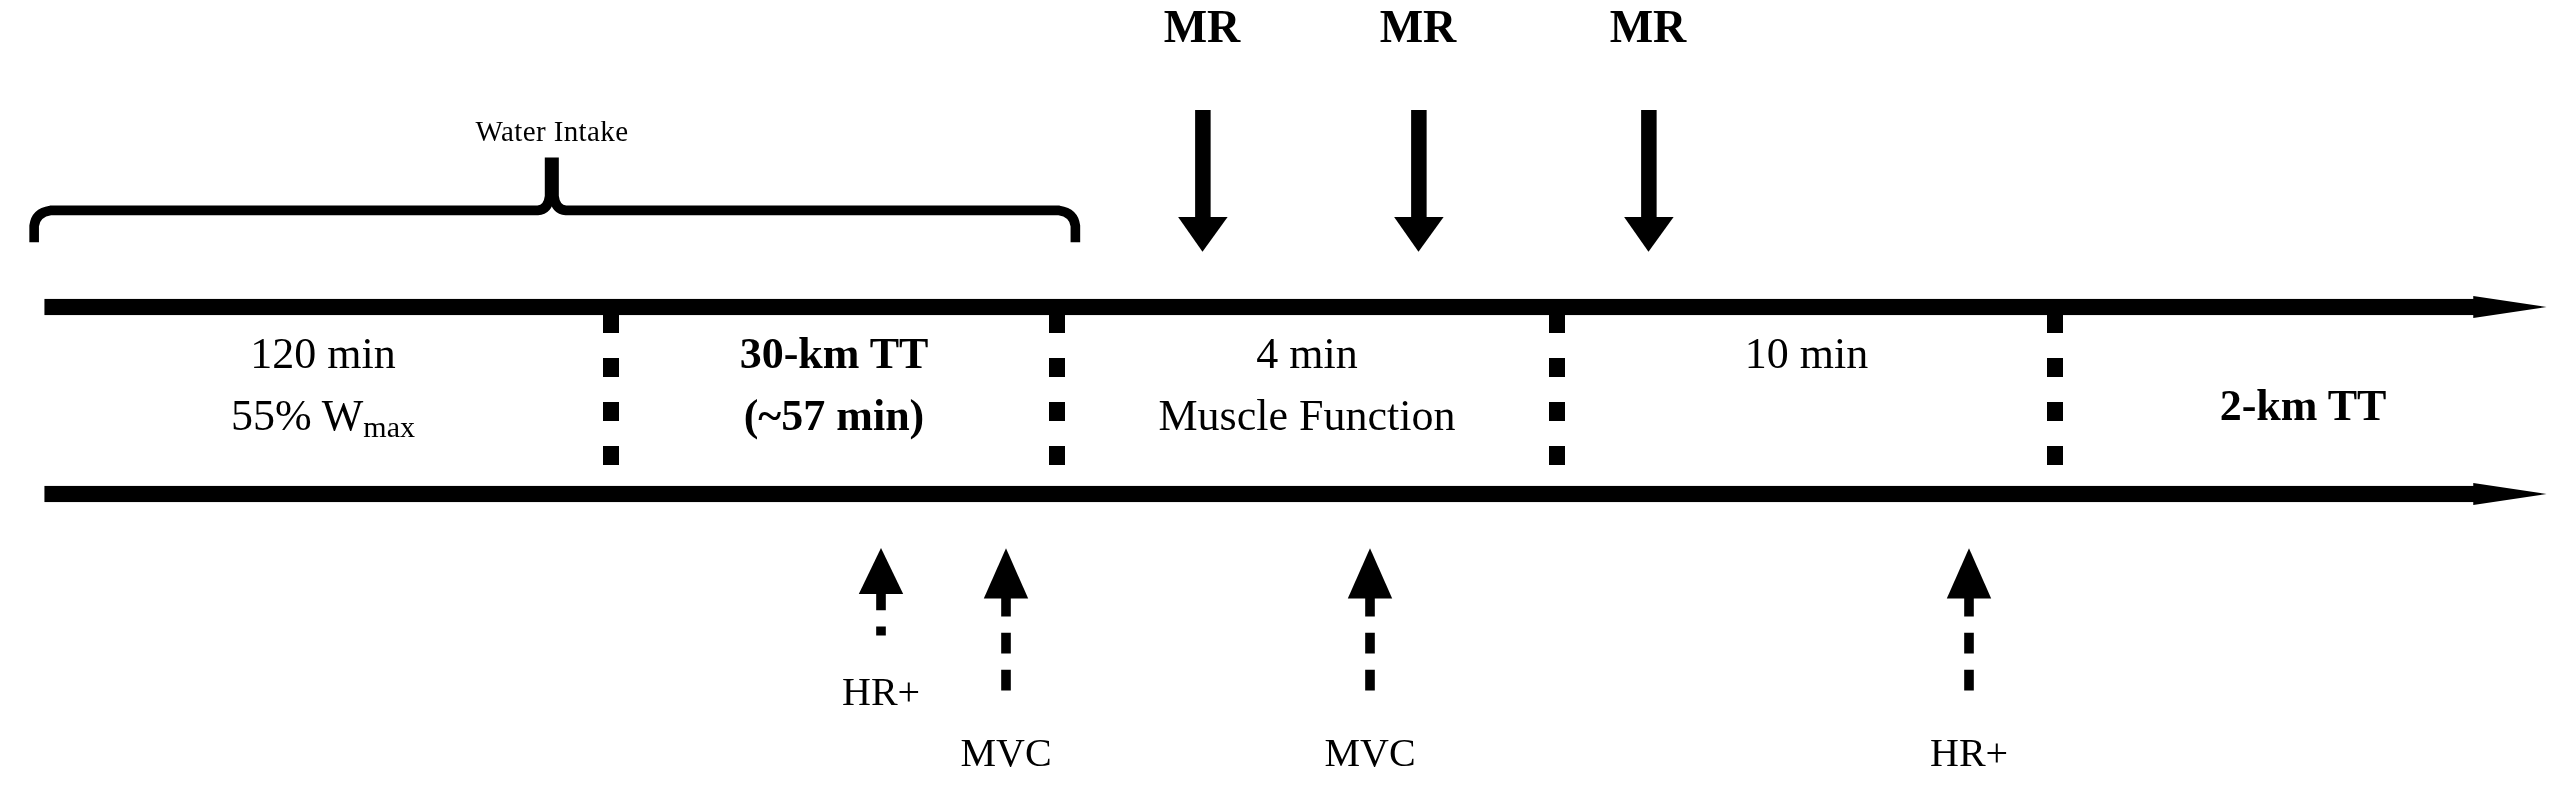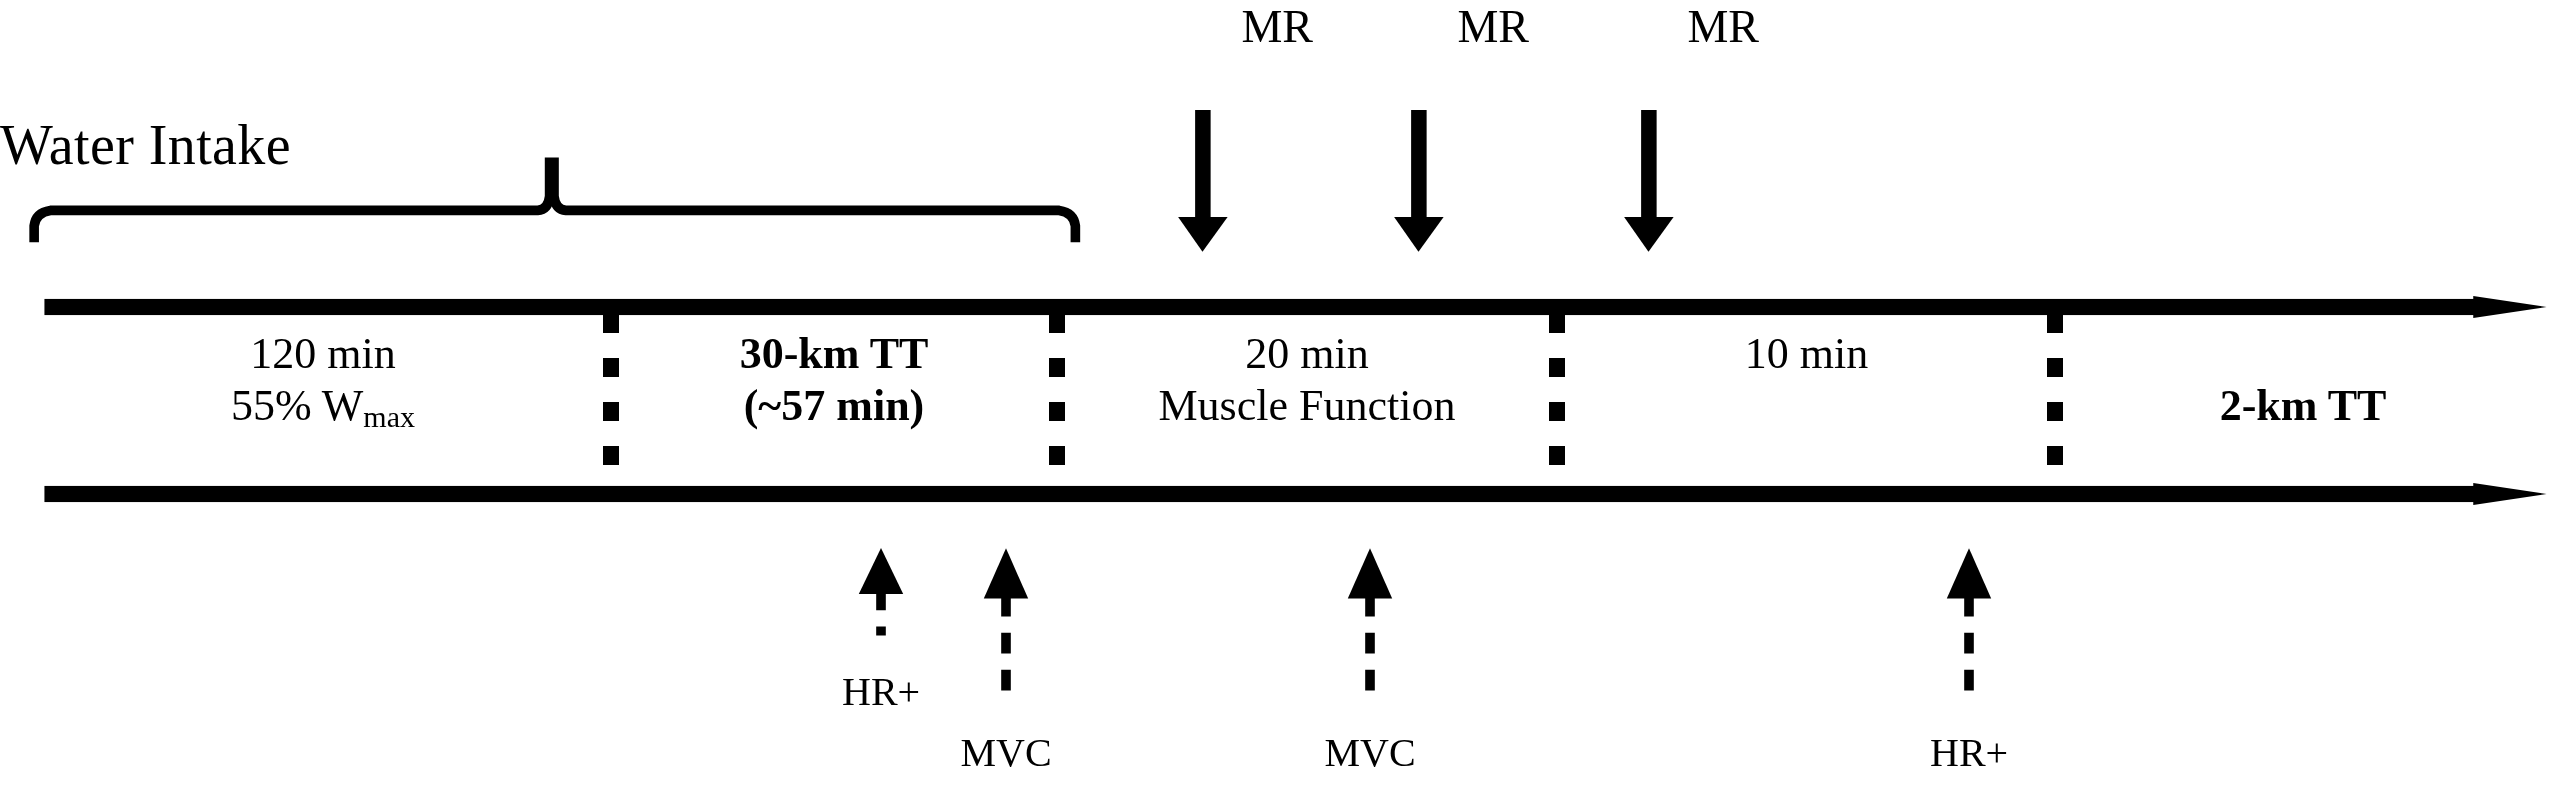--- a/index.html
+++ b/index.html
@@ -5,39 +5,39 @@
   html,body{margin:0;padding:0;background:#ffffff;}
   body{font-family:"Liberation Serif","DejaVu Serif",serif;color:#000;}
   #stage{position:relative;width:2576px;height:786px;background:#fff;overflow:hidden;}
 
   .abs{position:absolute;}
 
   
   .brace-wrap{left:0;top:111px;width:1111px;height:104px;}
 
   
-  .wi-label{left:0;top:6px;width:1104px;text-align:left;font-size:56px;line-height:1;letter-spacing:0.4px;}
+  .wi-label{left:0;top:6px;width:1104px;text-align:center;font-size:29px;line-height:1;letter-spacing:0.4px;}
 
   
   .divider{width:16.3px;top:314px;height:173px;
            background-image:linear-gradient(to bottom,#000 0 19px,transparent 19px 44px);
            background-size:16.3px 44px;background-repeat:repeat-y;}
 
   
   .seg{top:311px;height:175px;display:flex;flex-direction:column;align-items:center;justify-content:flex-start;}
   .seg .ln{font-size:44px;line-height:1.0;white-space:nowrap;}
   .seg .ln1{margin-top:21px;}
-  .seg .ln2{margin-top:8px;}
+  .seg .ln2{margin-top:18px;}
   .seg sub{font-size:30px;vertical-align:baseline;position:relative;top:7.4px;}
   .seg.bold .ln{font-weight:bold;}
   .seg.centered{justify-content:center;}
   .seg.centered .ln1{margin-top:14px;}
 
   
-  .mr-label{font-size:46px;font-weight:normal;line-height:1;width:222px;text-align:right;top:4.4px;}
+  .mr-label{font-size:46px;font-weight:bold;line-height:1;width:222px;text-align:center;top:4.4px;}
   .mr-arrow{top:110px;width:89px;height:144px;}
 
   
   .dn-arrow{width:74px;}
   .dn-label{font-size:40px;line-height:1;width:237px;text-align:center;}
 </style>
 </head>
 <body>
 
 <div id="stage">
@@ -93,21 +93,21 @@
     <div class="ln ln1">120 min</div>
     <div class="ln ln2"><span>55% W</span><sub>max</sub></div>
   </div>
 
   <div class="abs seg" style="left:619px;width:430px;font-weight:bold;">
     <div class="ln ln1">30-km TT</div>
     <div class="ln ln2"><span>(~57 min)</span><sub></sub></div>
   </div>
 
   <div class="abs seg" style="left:1065px;width:484px;">
-    <div class="ln ln1">20 min</div>
+    <div class="ln ln1">4 min</div>
     <div class="ln ln2"><span>Muscle Function</span><sub></sub></div>
   </div>
 
   <div class="abs seg" style="left:1566px;width:481px;">
     <div class="ln ln1">10 min</div>
   </div>
 
   <div class="abs seg bold centered" style="left:2066px;width:474px;">
     <div class="ln ln1">2-km TT</div>
   </div>

